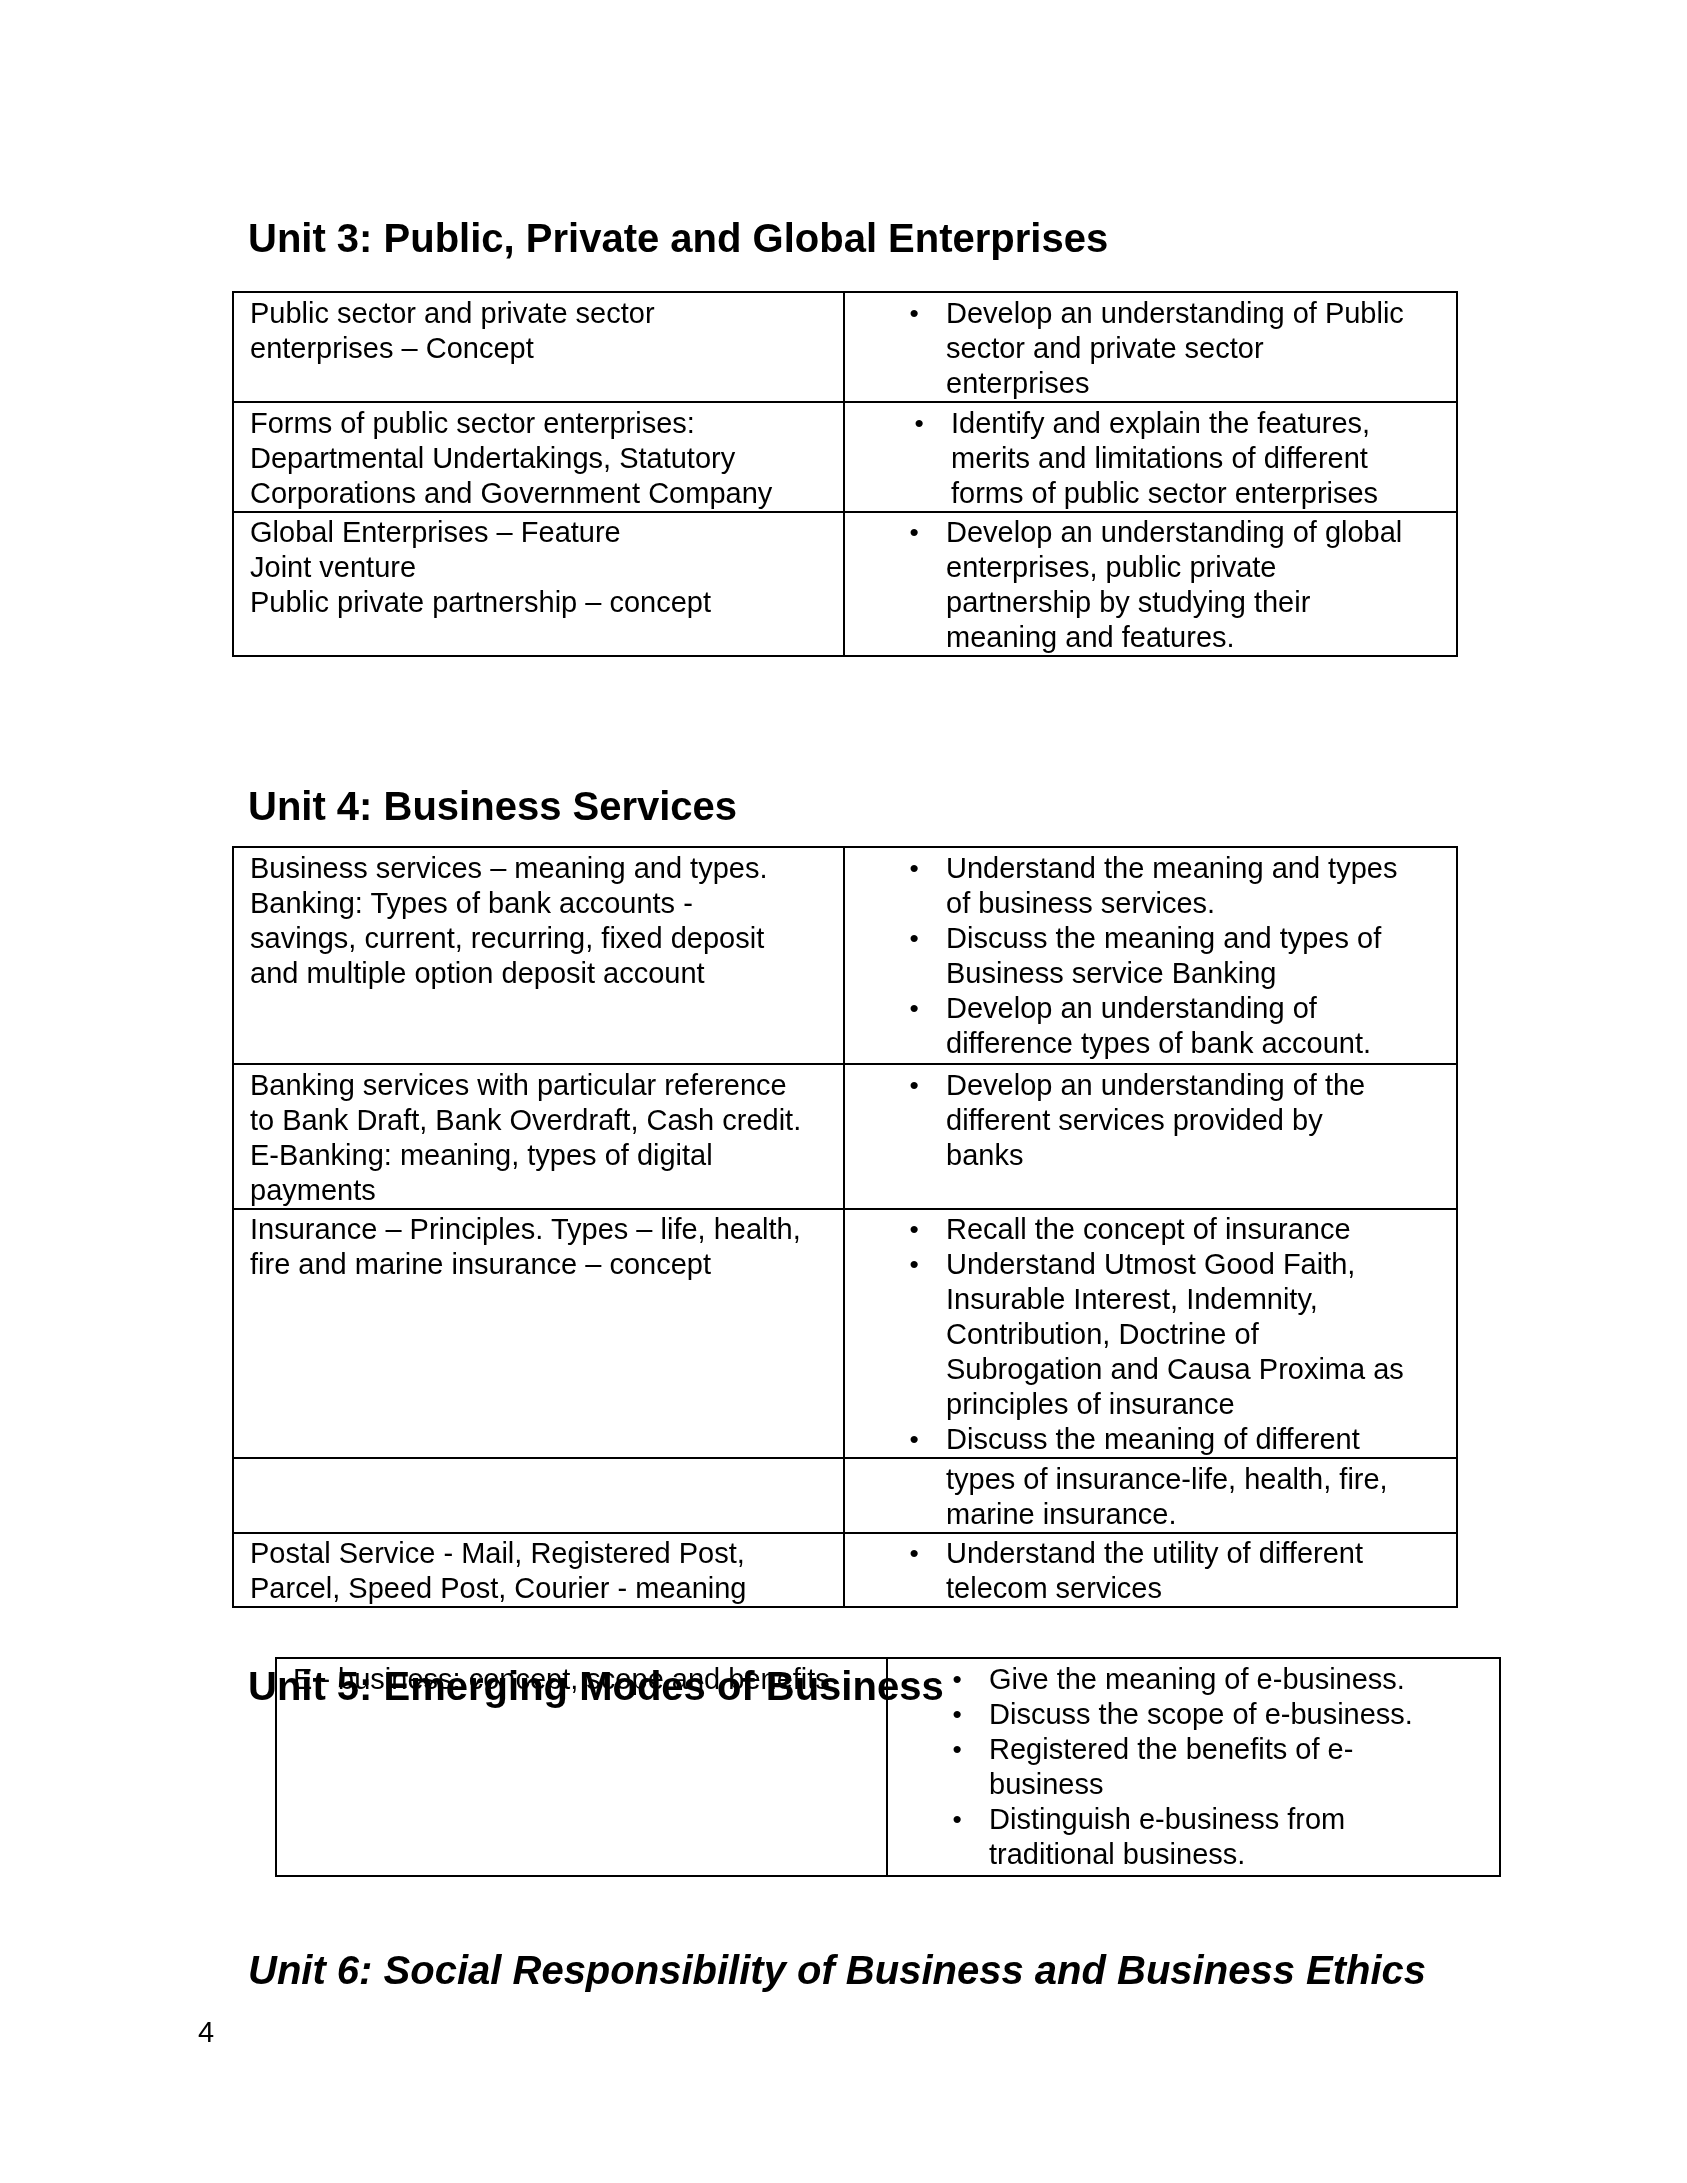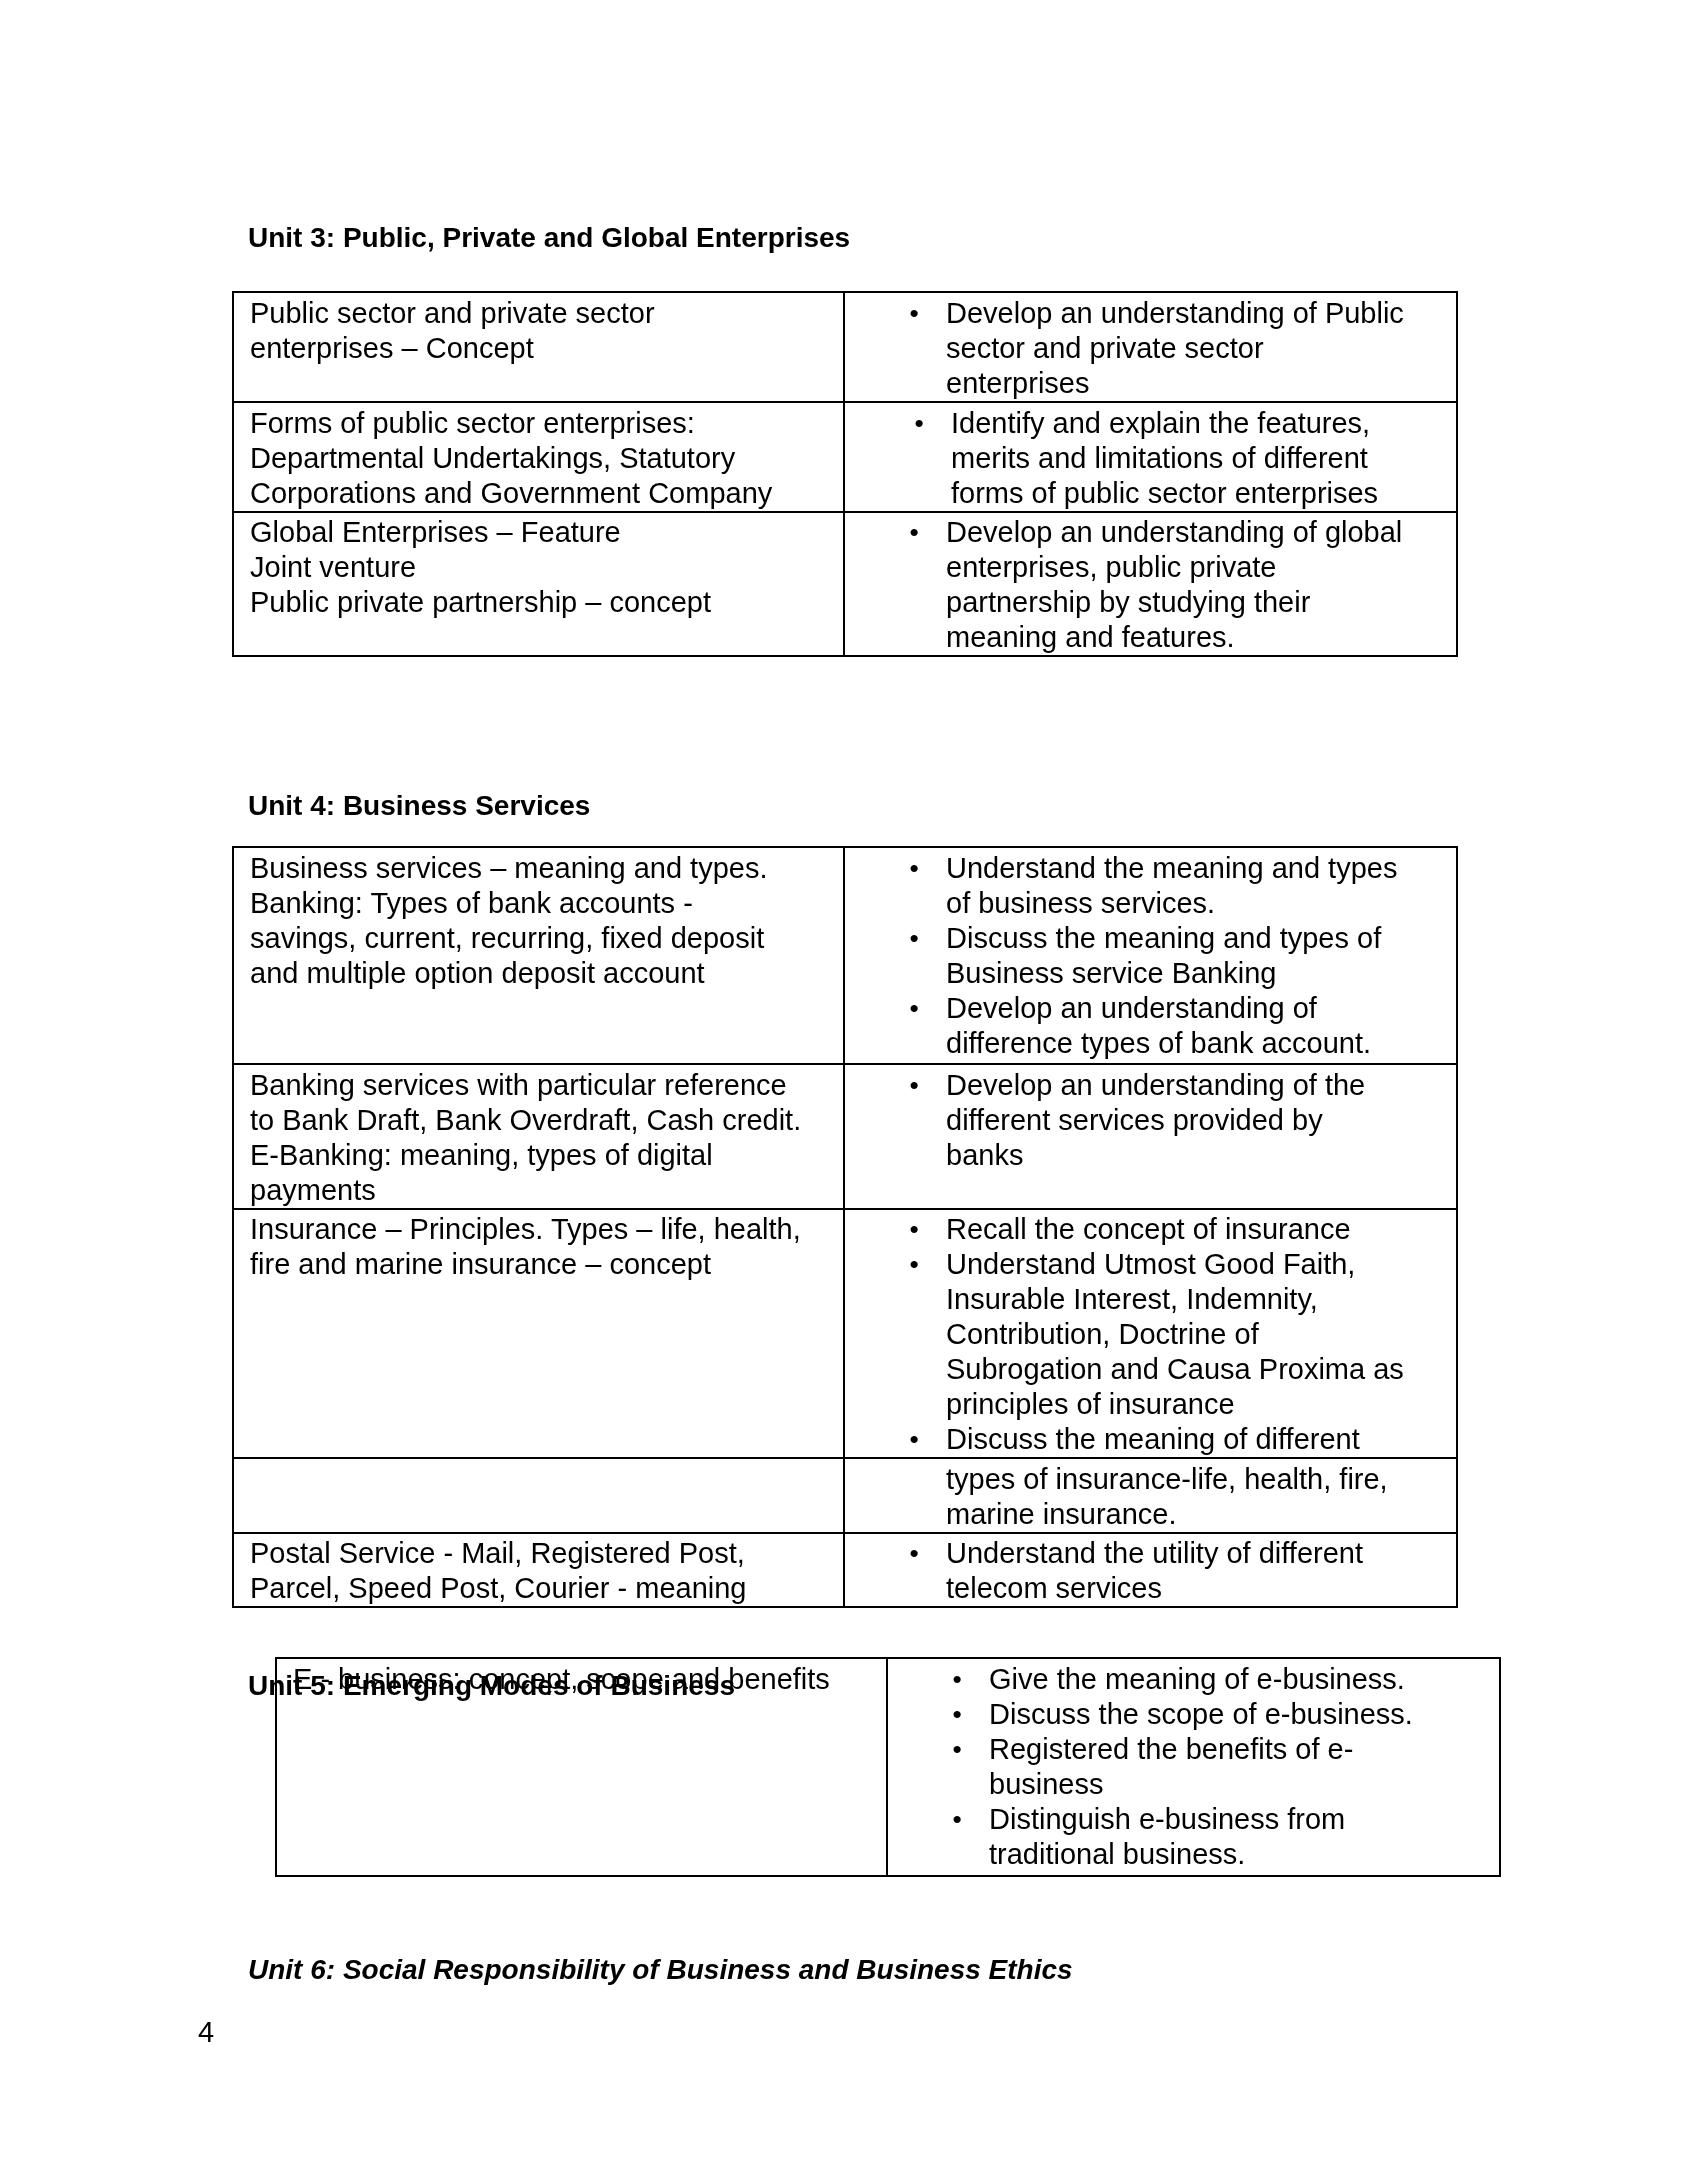--- a/index.html
+++ b/index.html
@@ -1,18 +1,18 @@
 <!DOCTYPE html>
 <html style="font-size:10.6px"><head>
 <meta charset="utf-8">
 <style>
   html, body { margin: 0; padding: 0; background: #ffffff; }
   body { width: 1687px; height: 2183px; position: relative; overflow: hidden;
          font-family: "Liberation Sans", sans-serif; color: #000; }
-  .heading { position: absolute; left: 248px; font-weight: bold; font-size: 28px;
+  .heading { position: absolute; left: 248px; font-weight: bold; font-size: 40px;
              line-height: 34px; white-space: nowrap; }
   .tbl { position: absolute; left: 232px; width: 1224px; border-collapse: collapse;
          table-layout: fixed; }
   .tbl td { border: 2px solid #000; vertical-align: top; padding: 0; font-size: 29px;
             line-height: 35px; }
   .tbl col.c1 { width: 611px; }
   .tbl col.c2 { width: 613px; }
   .left { padding: 2.6px 0 0 16px !important; }
   .right { padding: 2.6px 0 0 0 !important; }
   ul.blist { list-style: none; margin: 0; padding: 0; }

